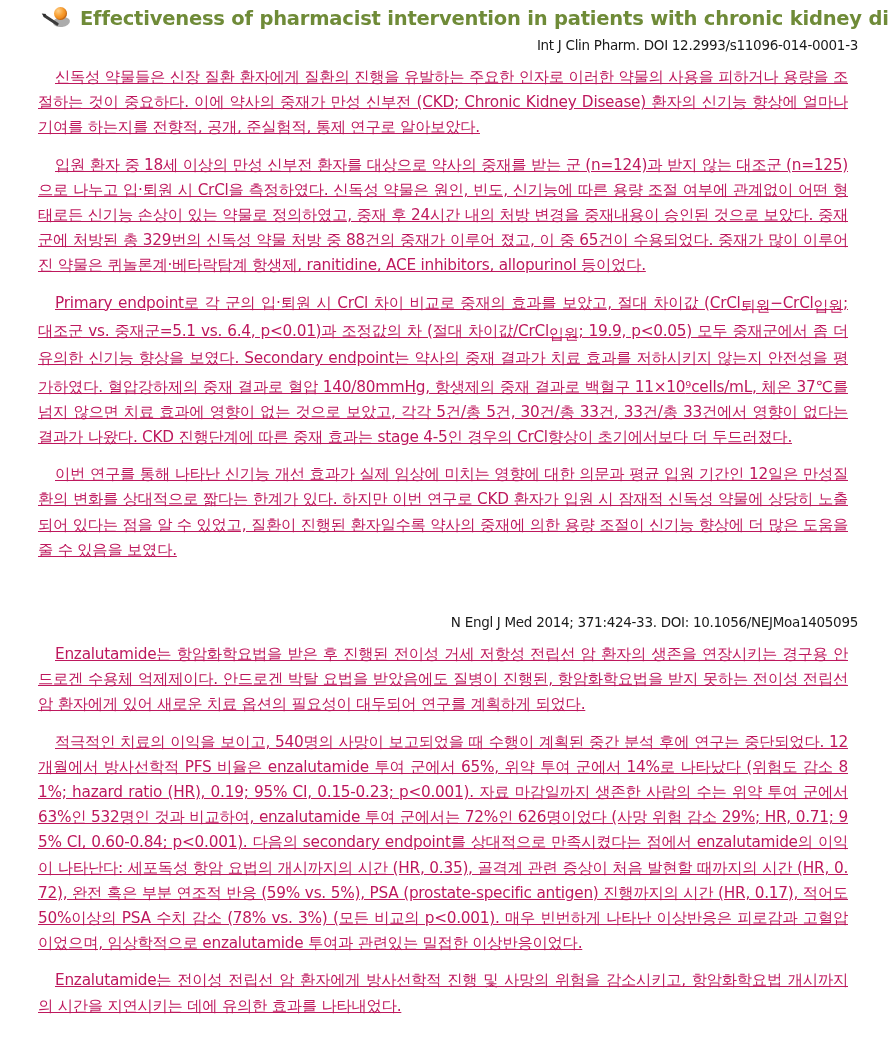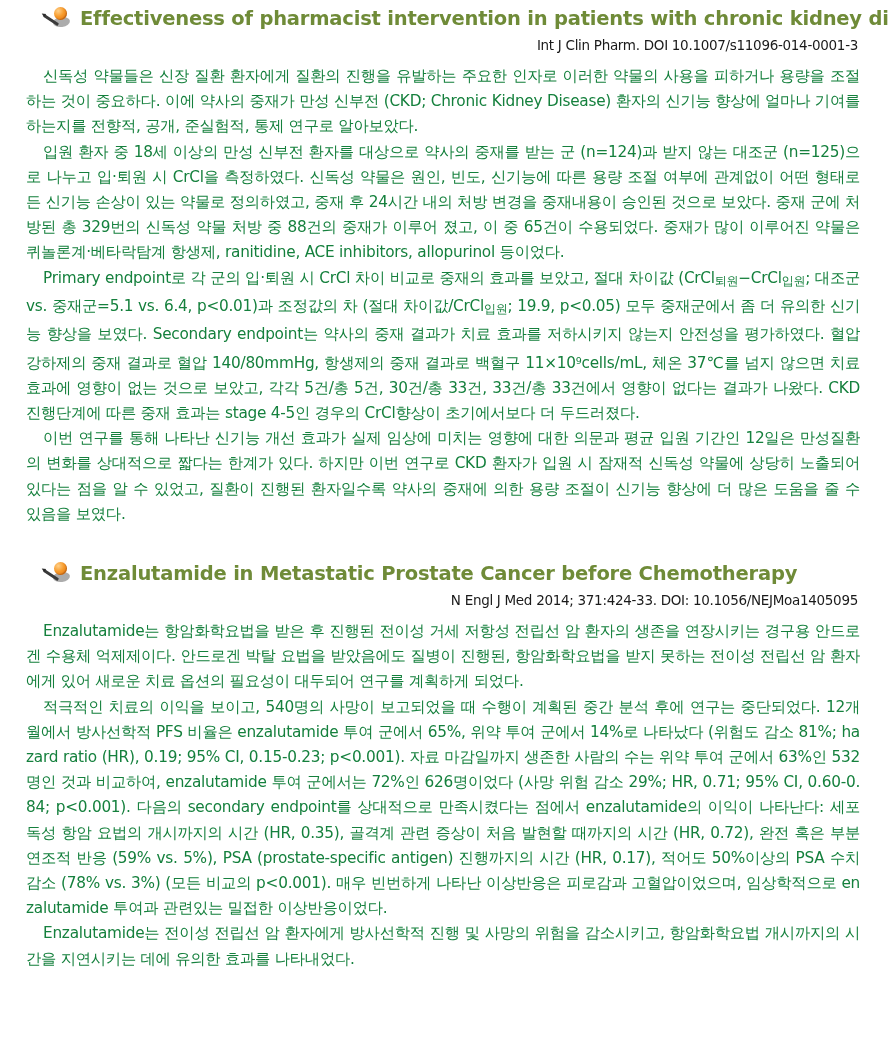--- a/index.html
+++ b/index.html
@@ -101,33 +101,34 @@
     padding-right: 2px;
     color: #1a1a1a;
     white-space: nowrap;
   }
   .citation .jname { }
 
   .body-text {
     margin-top: 11px;
   }
   .body-text p {
-    margin: 0;
+    margin: 12px;
     font-size: 15.3px;
     line-height: 25.2px;
     text-align: justify;
     text-justify: inter-character;
     text-indent: 17px;
     letter-spacing: -0.25px;
     word-break: break-all;
-    color: #15803d;
+    color: #be185d;
+    text-decoration: underline;
   }
   .body-text p + p { margin-top: 0; }
 
-  sub  { font-size: 12px; vertical-align: -0.18em; }
+  sub  { font-size: 15px; vertical-align: -0.18em; }
   sup  { font-size: 9.5px; vertical-align: 0.42em; }
 
   .gap-between { height: 20px; }
 </style>
 </head>
 <body>
 
 <div class="page">
 
   <div class="article first">
@@ -135,43 +136,35 @@
     <div class="title-row">
       <span class="pin-icon">
         <span class="shadow"></span>
         <span class="needle"></span>
         <span class="ball"></span>
       </span>
       <span class="article-title" style="color: rgb(111, 139, 56);">Effectiveness of pharmacist intervention in patients with chronic kidney disease</span>
     </div>
 
     <div class="citation">
-      <span class="jname">Int J Clin Pharm</span><span>. DOI 10.1007/s11096-014-0001-3</span>
+      <span class="jname">Int J Clin Pharm</span><span>. DOI 12.2993/s11096-014-0001-3</span>
     </div>
 
     <div class="body-text">
       <p>신독성 약물들은 신장 질환 환자에게 질환의 진행을 유발하는 주요한 인자로 이러한 약물의 사용을 피하거나 용량을 조절하는 것이 중요하다. 이에 약사의 중재가 만성 신부전 (CKD; Chronic Kidney Disease) 환자의 신기능 향상에 얼마나 기여를 하는지를 전향적, 공개, 준실험적, 통제 연구로 알아보았다.</p>
       <p>입원 환자 중 18세 이상의 만성 신부전 환자를 대상으로 약사의 중재를 받는 군 (n=124)과 받지 않는 대조군 (n=125)으로 나누고 입·퇴원 시 CrCl을 측정하였다. 신독성 약물은 원인, 빈도, 신기능에 따른 용량 조절 여부에 관계없이 어떤 형태로든 신기능 손상이 있는 약물로 정의하였고, 중재 후 24시간 내의 처방 변경을 중재내용이 승인된 것으로 보았다. 중재 군에 처방된 총 329번의 신독성 약물 처방 중 88건의 중재가 이루어 졌고, 이 중 65건이 수용되었다. 중재가 많이 이루어진 약물은 퀴놀론계·베타락탐계 항생제, ranitidine, ACE inhibitors, allopurinol 등이었다.</p>
       <p>Primary endpoint로 각 군의 입·퇴원 시 CrCl 차이 비교로 중재의 효과를 보았고, 절대 차이값 (CrCl<sub>퇴원</sub>−CrCl<sub>입원</sub>; 대조군 vs. 중재군=5.1 vs. 6.4, p&lt;0.01)과 조정값의 차 (절대 차이값/CrCl<sub>입원</sub>; 19.9, p&lt;0.05) 모두 중재군에서 좀 더 유의한 신기능 향상을 보였다. Secondary endpoint는 약사의 중재 결과가 치료 효과를 저하시키지 않는지 안전성을 평가하였다. 혈압강하제의 중재 결과로 혈압 140/80mmHg, 항생제의 중재 결과로 백혈구 11×10<sup>9</sup>cells/mL, 체온 37℃를 넘지 않으면 치료 효과에 영향이 없는 것으로 보았고, 각각 5건/총 5건, 30건/총 33건, 33건/총 33건에서 영향이 없다는 결과가 나왔다. CKD 진행단계에 따른 중재 효과는 stage 4-5인 경우의 CrCl향상이 초기에서보다 더 두드러졌다.</p>
       <p>이번 연구를 통해 나타난 신기능 개선 효과가 실제 임상에 미치는 영향에 대한 의문과 평균 입원 기간인 12일은 만성질환의 변화를 상대적으로 짧다는 한계가 있다. 하지만 이번 연구로 CKD 환자가 입원 시 잠재적 신독성 약물에 상당히 노출되어 있다는 점을 알 수 있었고, 질환이 진행된 환자일수록 약사의 중재에 의한 용량 조절이 신기능 향상에 더 많은 도움을 줄 수 있음을 보였다.</p>
     </div>
   </div>
 
   <div class="gap-between"></div>
 
   <div class="article second">
 
-    <div class="title-row">
-      <span class="pin-icon">
-        <span class="shadow"></span>
-        <span class="needle"></span>
-        <span class="ball"></span>
-      </span>
-      <span class="article-title" style="color: rgb(111, 139, 56);">Enzalutamide in Metastatic Prostate Cancer before Chemotherapy</span>
-    </div>
 
     <div class="citation">
       <span class="jname">N Engl J Med</span><span> 2014; 371:424-33.  DOI: 10.1056/NEJMoa1405095</span>
     </div>
 
     <div class="body-text">
       <p>Enzalutamide는 항암화학요법을 받은 후 진행된 전이성 거세 저항성 전립선 암 환자의 생존을 연장시키는 경구용 안드로겐 수용체 억제제이다. 안드로겐 박탈 요법을 받았음에도 질병이 진행된, 항암화학요법을 받지 못하는 전이성 전립선 암 환자에게 있어 새로운 치료 옵션의 필요성이 대두되어 연구를 계획하게 되었다.</p>
       <p>적극적인 치료의 이익을 보이고, 540명의 사망이 보고되었을 때 수행이 계획된 중간 분석 후에 연구는 중단되었다. 12개월에서 방사선학적 PFS 비율은 enzalutamide 투여 군에서 65%, 위약 투여 군에서 14%로 나타났다 (위험도 감소 81%; hazard ratio (HR), 0.19; 95% CI, 0.15-0.23; p&lt;0.001). 자료 마감일까지 생존한 사람의 수는 위약 투여 군에서 63%인 532명인 것과 비교하여, enzalutamide 투여 군에서는 72%인 626명이었다 (사망 위험 감소 29%; HR, 0.71; 95% CI, 0.60-0.84; p&lt;0.001). 다음의 secondary endpoint를 상대적으로 만족시켰다는 점에서 enzalutamide의 이익이 나타난다: 세포독성 항암 요법의 개시까지의 시간 (HR, 0.35), 골격계 관련 증상이 처음 발현할 때까지의 시간 (HR, 0.72), 완전 혹은 부분 연조적 반응 (59% vs. 5%), PSA (prostate-specific antigen) 진행까지의 시간 (HR, 0.17), 적어도 50%이상의 PSA 수치 감소 (78% vs. 3%) (모든 비교의 p&lt;0.001). 매우 빈번하게 나타난 이상반응은 피로감과 고혈압이었으며, 임상학적으로 enzalutamide 투여과 관련있는 밀접한 이상반응이었다.</p>
       <p>Enzalutamide는 전이성 전립선 암 환자에게 방사선학적 진행 및 사망의 위험을 감소시키고, 항암화학요법 개시까지의 시간을 지연시키는 데에 유의한 효과를 나타내었다.</p>
     </div>

